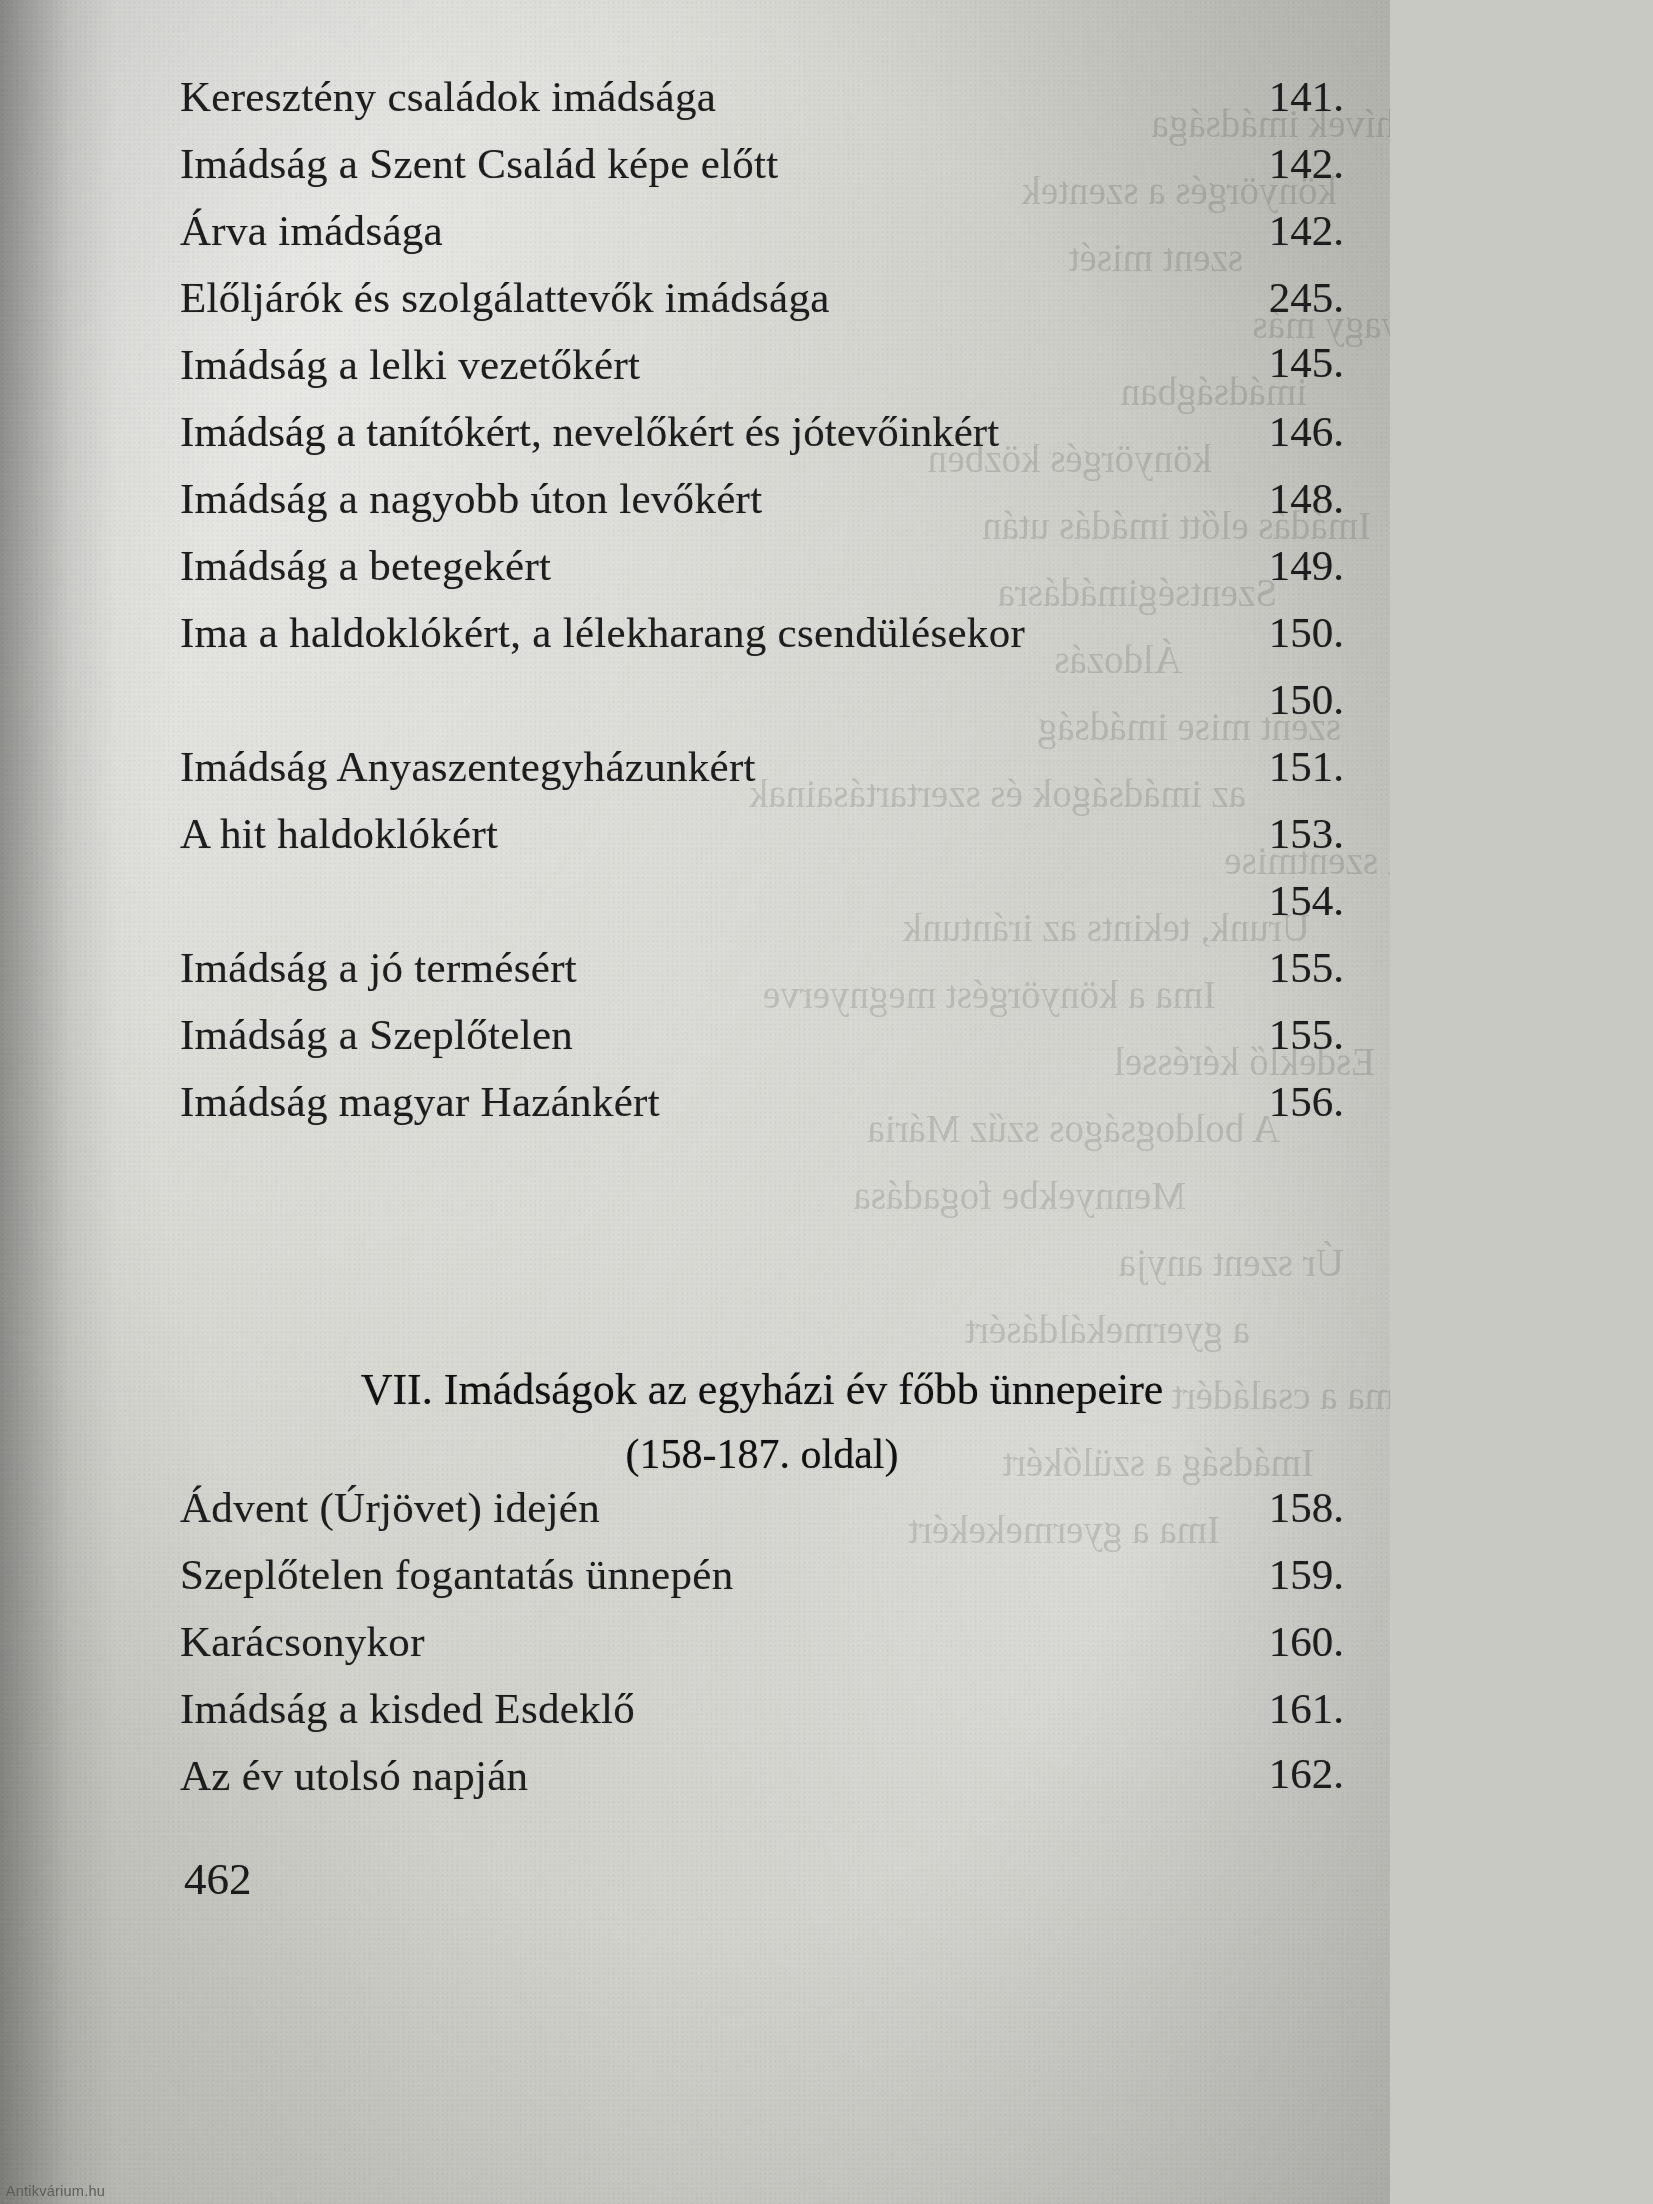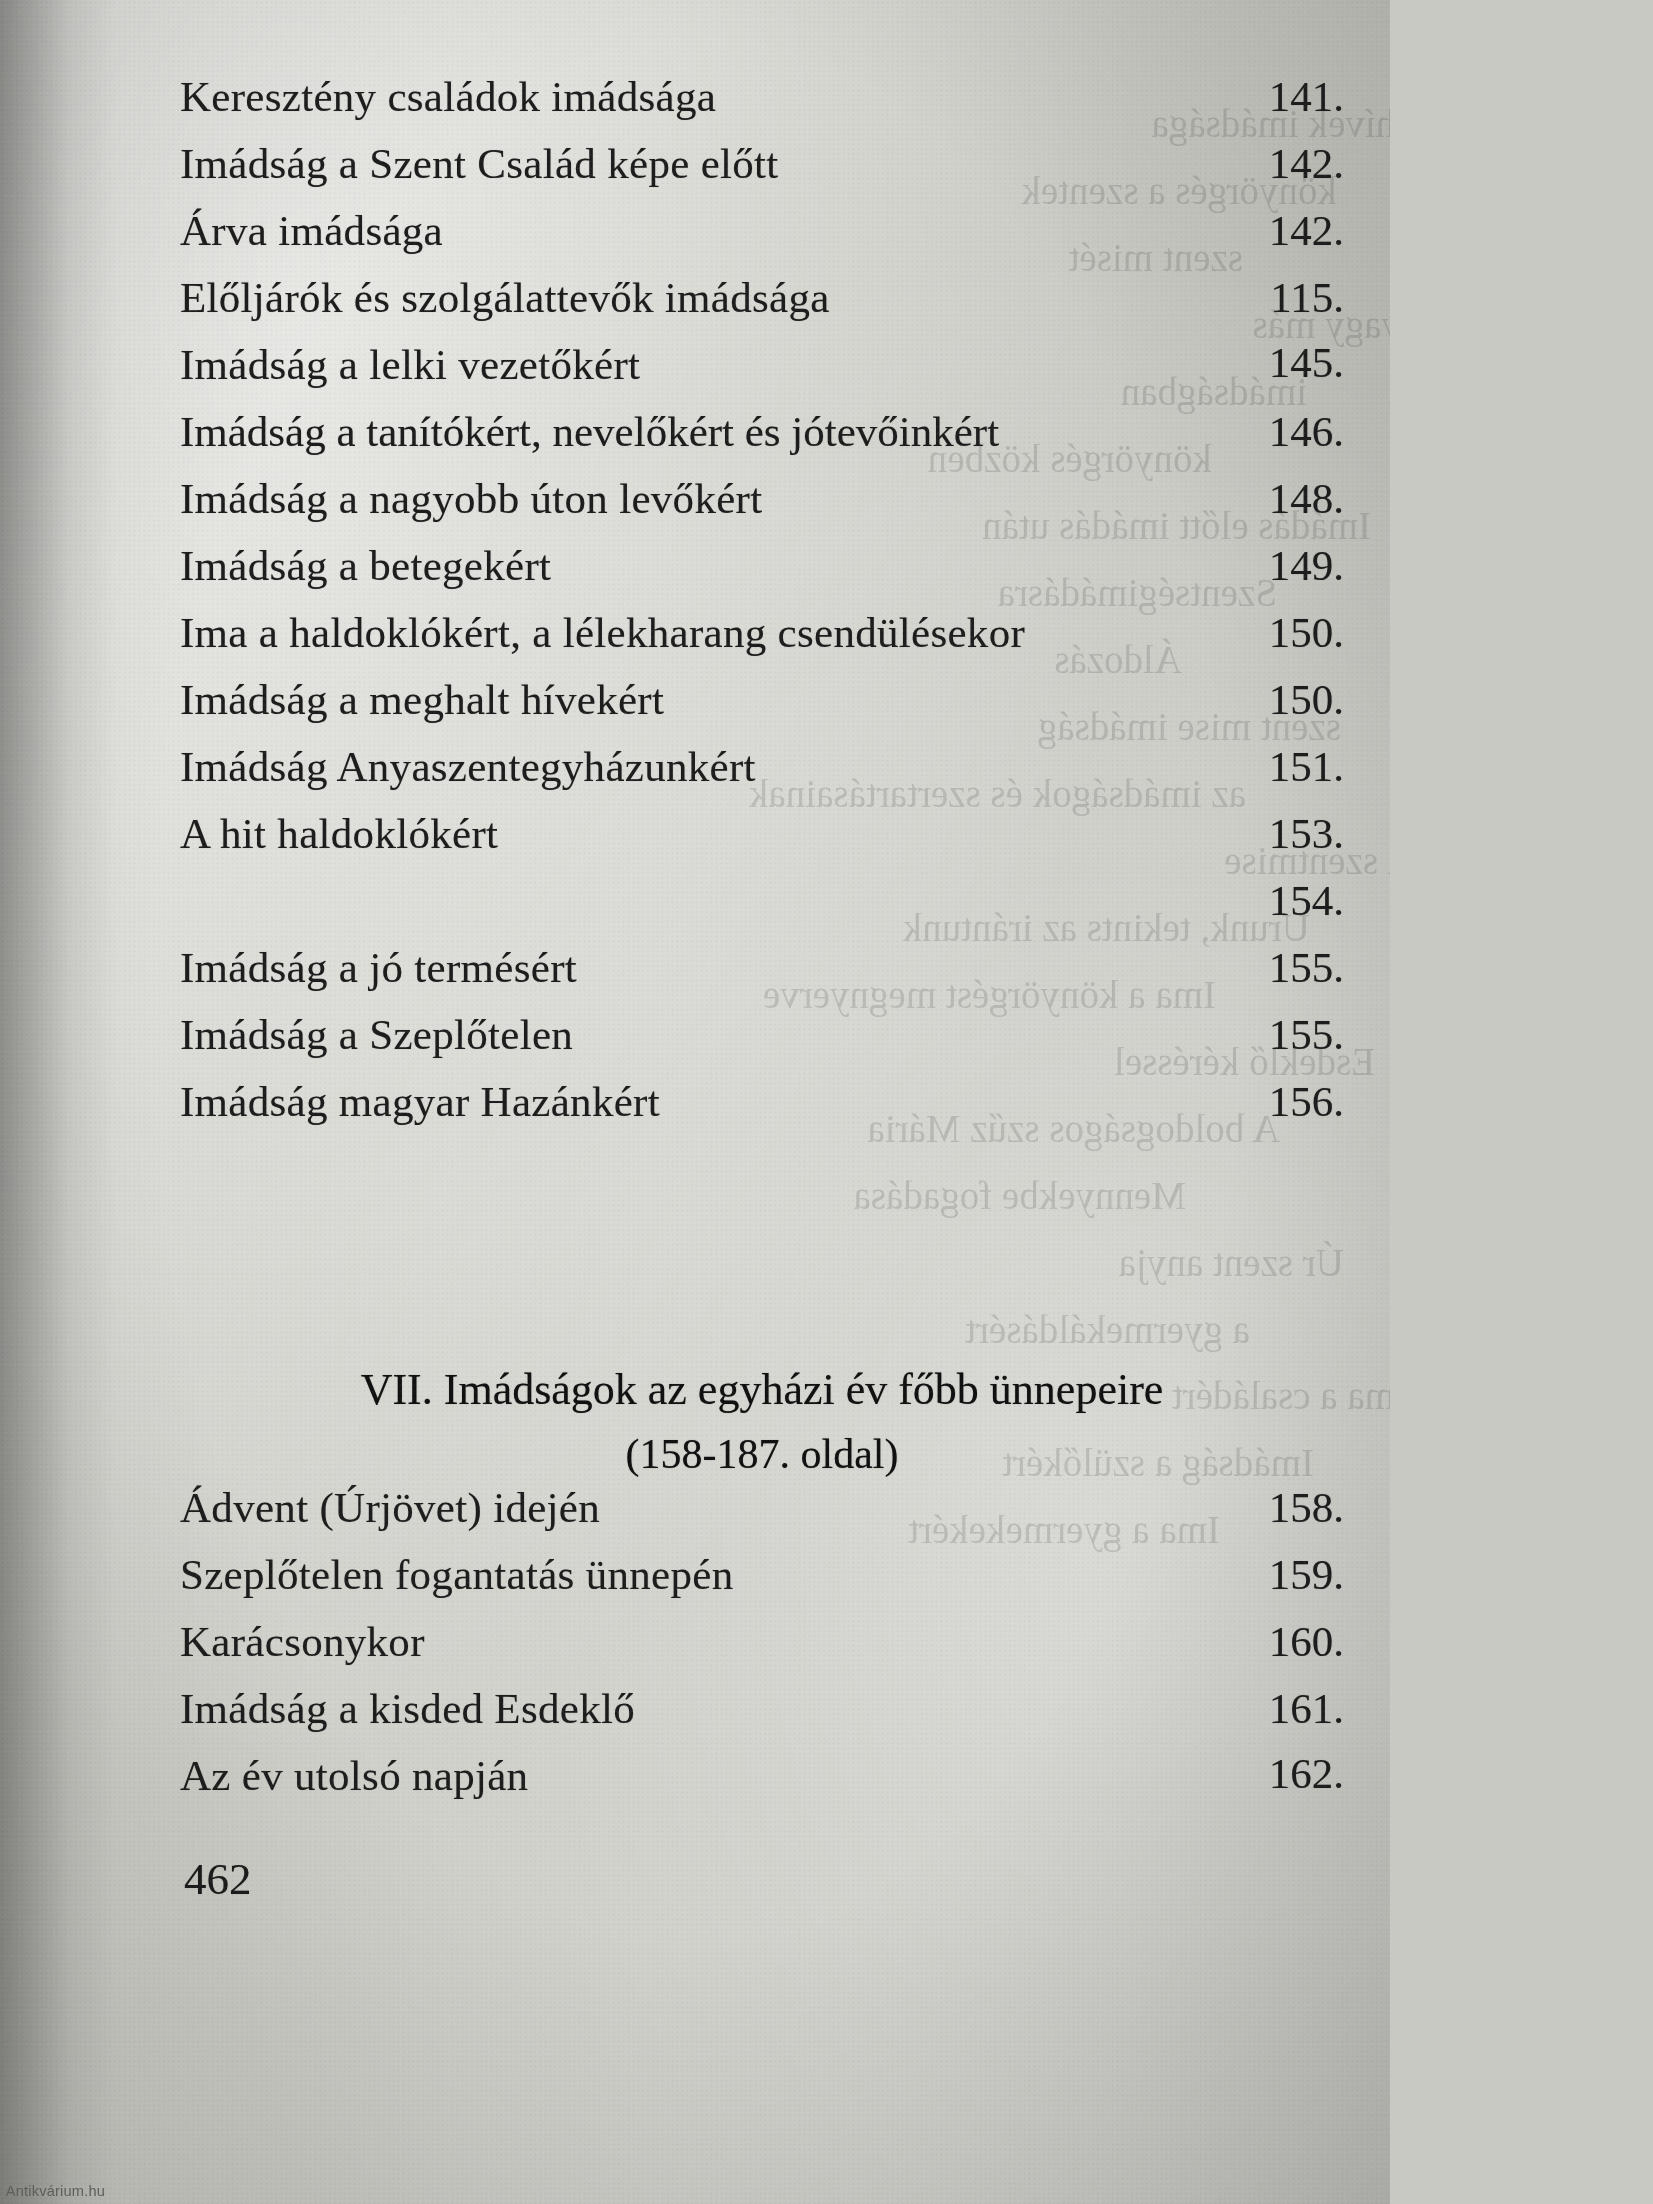--- a/index.html
+++ b/index.html
@@ -200,21 +200,21 @@
         <div class="toc-row">
           <span class="toc-title">Imádság a Szent Család képe előtt</span>
           <span class="toc-page">142.</span>
         </div>
         <div class="toc-row">
           <span class="toc-title">Árva imádsága</span>
           <span class="toc-page">142.</span>
         </div>
         <div class="toc-row">
           <span class="toc-title">Előljárók és szolgálattevők imádsága</span>
-          <span class="toc-page">115.</span>
+          <span class="toc-page">245.</span>
         </div>
         <div class="toc-row">
           <span class="toc-title">Imádság a lelki vezetőkért</span>
           <span class="toc-page">145.</span>
         </div>
         <div class="toc-row">
           <span class="toc-title">Imádság a tanítókért, nevelőkért és jótevőinkért</span>
           <span class="toc-page">146.</span>
         </div>
         <div class="toc-row">
@@ -223,21 +223,20 @@
         </div>
         <div class="toc-row">
           <span class="toc-title">Imádság a betegekért</span>
           <span class="toc-page">149.</span>
         </div>
         <div class="toc-row">
           <span class="toc-title">Ima a haldoklókért, a lélekharang csendülésekor</span>
           <span class="toc-page">150.</span>
         </div>
         <div class="toc-row">
-          <span class="toc-title">Imádság a meghalt hívekért</span>
           <span class="toc-page">150.</span>
         </div>
         <div class="toc-row">
           <span class="toc-title">Imádság  Anyaszentegyházunkért</span>
           <span class="toc-page">151.</span>
         </div>
         <div class="toc-row">
           <span class="toc-title">A hit haldoklókért</span>
           <span class="toc-page">153.</span>
         </div>

